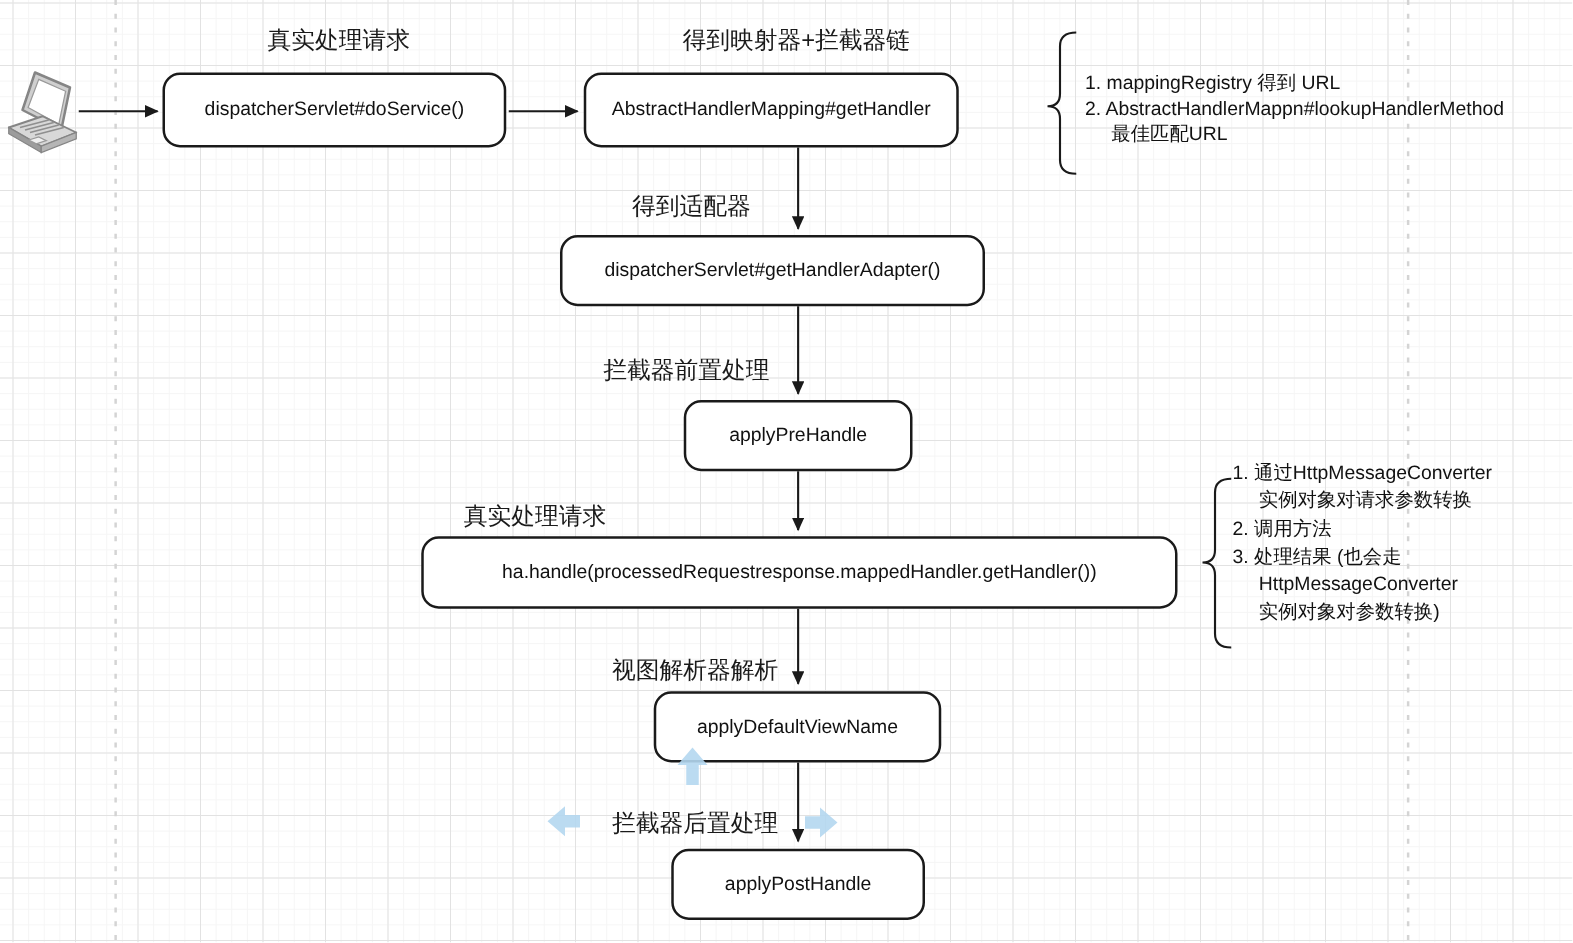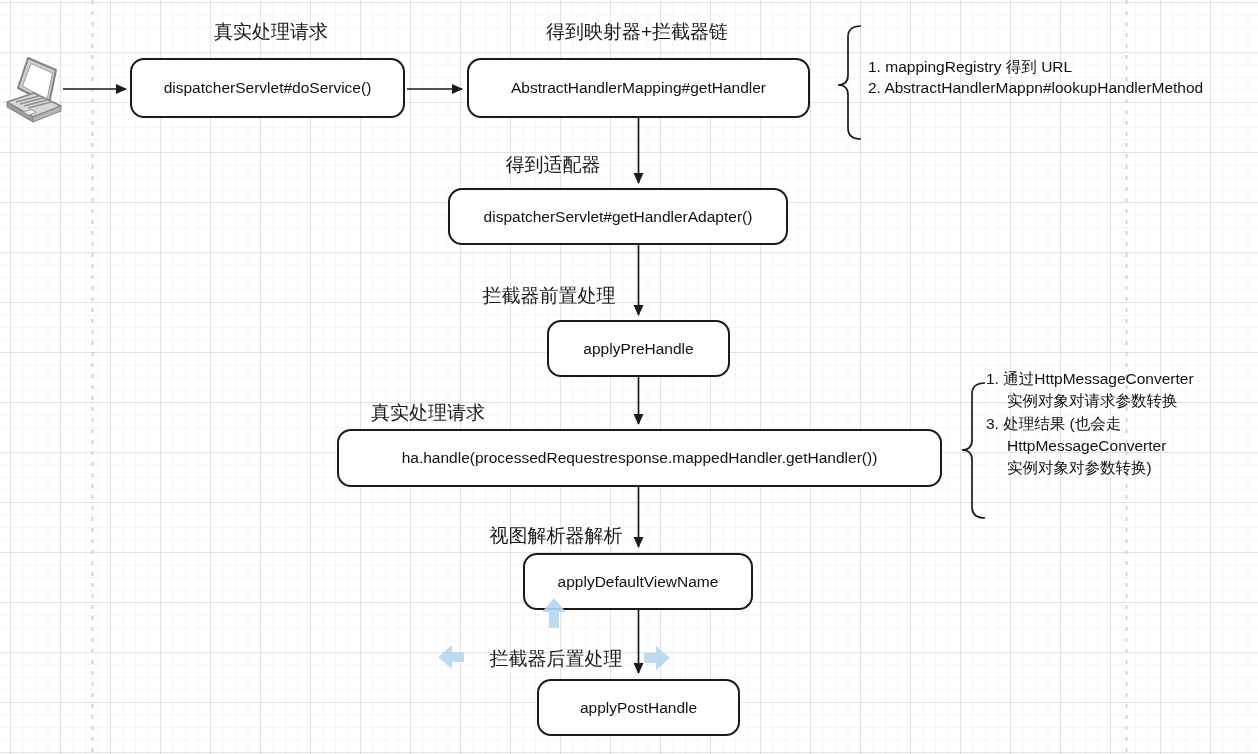--- a/index.html
+++ b/index.html
@@ -75,21 +75,21 @@
       <line x1="14" y1="48" x2="37" y2="42"></line>
       <line x1="18" y1="50" x2="41" y2="44"></line>
       <line x1="22" y1="52" x2="45" y2="46"></line>
     </g>
     <polygon points="17,56 25,53.5 31,56.5 23,59" fill="#efefef" stroke="#9a9a9a" stroke-width="1"></polygon>
   </svg>
 
   <div class="node" style="left:130px;top:58px;width:275px;height:60px">
     <span class="node-text">dispatcherServlet#doService()</span>
   </div>
-  <div class="node" style="left:467px;top:58px;width:343px;height:60px">
+  <div class="node" style="left:467px;top:58px;width:300px;height:60px">
     <span class="node-text">AbstractHandlerMapping#getHandler</span>
   </div>
   <div class="node" style="left:448px;top:188px;width:340px;height:57px">
     <span class="node-text">dispatcherServlet#getHandlerAdapter()</span>
   </div>
   <div class="node" style="left:337px;top:429px;width:605px;height:58px">
     <span class="node-text">ha.handle(processedRequestresponse.mappedHandler.getHandler())</span>
   </div>
   <div class="node" style="left:547px;top:320px;width:183px;height:57px">
     <span class="node-text">applyPreHandle</span>
@@ -105,25 +105,27 @@
   <div class="caption" style="left:637px;top:19px">得到映射器+拦截器链</div>
   <div class="caption" style="left:553px;top:152px">得到适配器</div>
   <div class="caption" style="left:549px;top:283px">拦截器前置处理</div>
   <div class="caption" style="left:428px;top:400px">真实处理请求</div>
   <div class="caption" style="left:556px;top:523px">视图解析器解析</div>
   <div class="caption" style="left:556px;top:646px">拦截器后置处理</div>
 
   <div class="note n1" style="left:868px;top:57px">
     <div class="note-line">1. mappingRegistry 得到 URL</div>
     <div class="note-line">2. AbstractHandlerMappn#lookupHandlerMethod</div>
+    <div class="note-line indent">最佳匹配URL</div>
   </div>
 
   <div class="note n2" style="left:986px;top:368px">
     <div class="note-line">1. 通过HttpMessageConverter</div>
     <div class="note-line indent">实例对象对请求参数转换</div>
+    <div class="note-line">2. 调用方法</div>
     <div class="note-line">3. 处理结果 (也会走</div>
     <div class="note-line indent">HttpMessageConverter</div>
     <div class="note-line indent">实例对象对参数转换)</div>
   </div>
 
   <svg class="layer navlayer" width="1258" height="754" viewBox="0 0 1258 754">
     <polygon points="554,598 566,612 559,612 559,628 549,628 549,612 542,612" fill="#b4d7ef" opacity="0.9"></polygon>
     <polygon points="438,657 452,645 452,652 464,652 464,662 452,662 452,669" fill="#b4d7ef" opacity="0.9"></polygon>
     <polygon points="670,658 656,646 656,653 644,653 644,663 656,663 656,670" fill="#b4d7ef" opacity="0.9"></polygon>
   </svg>

